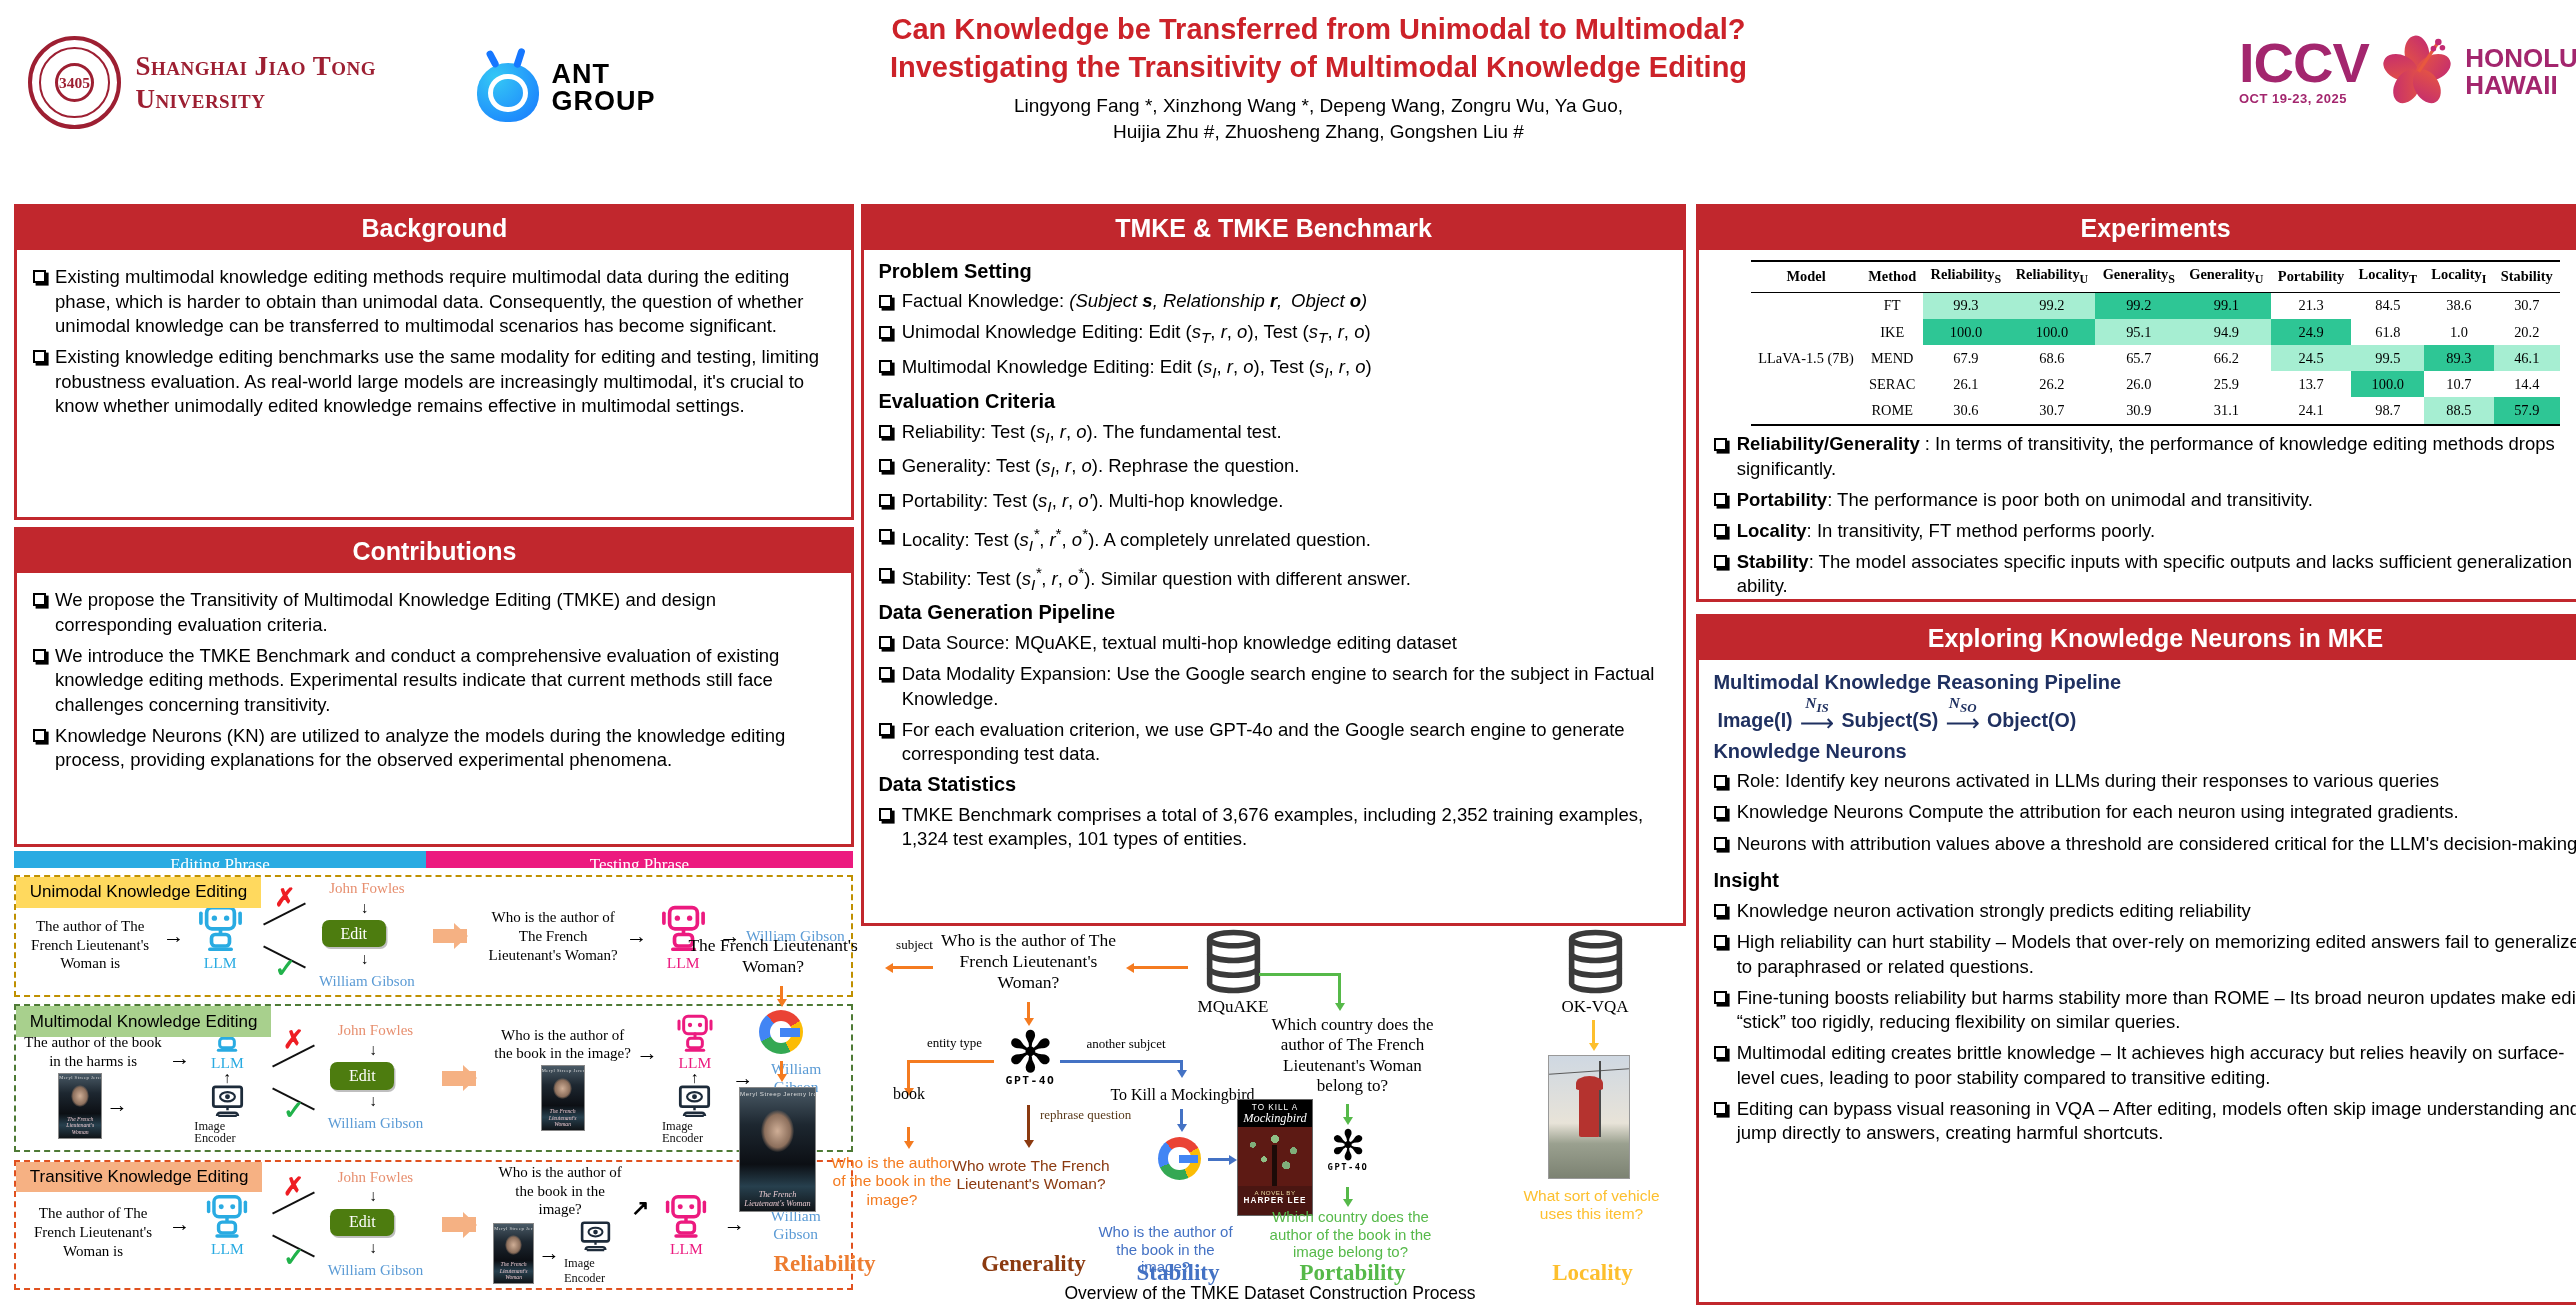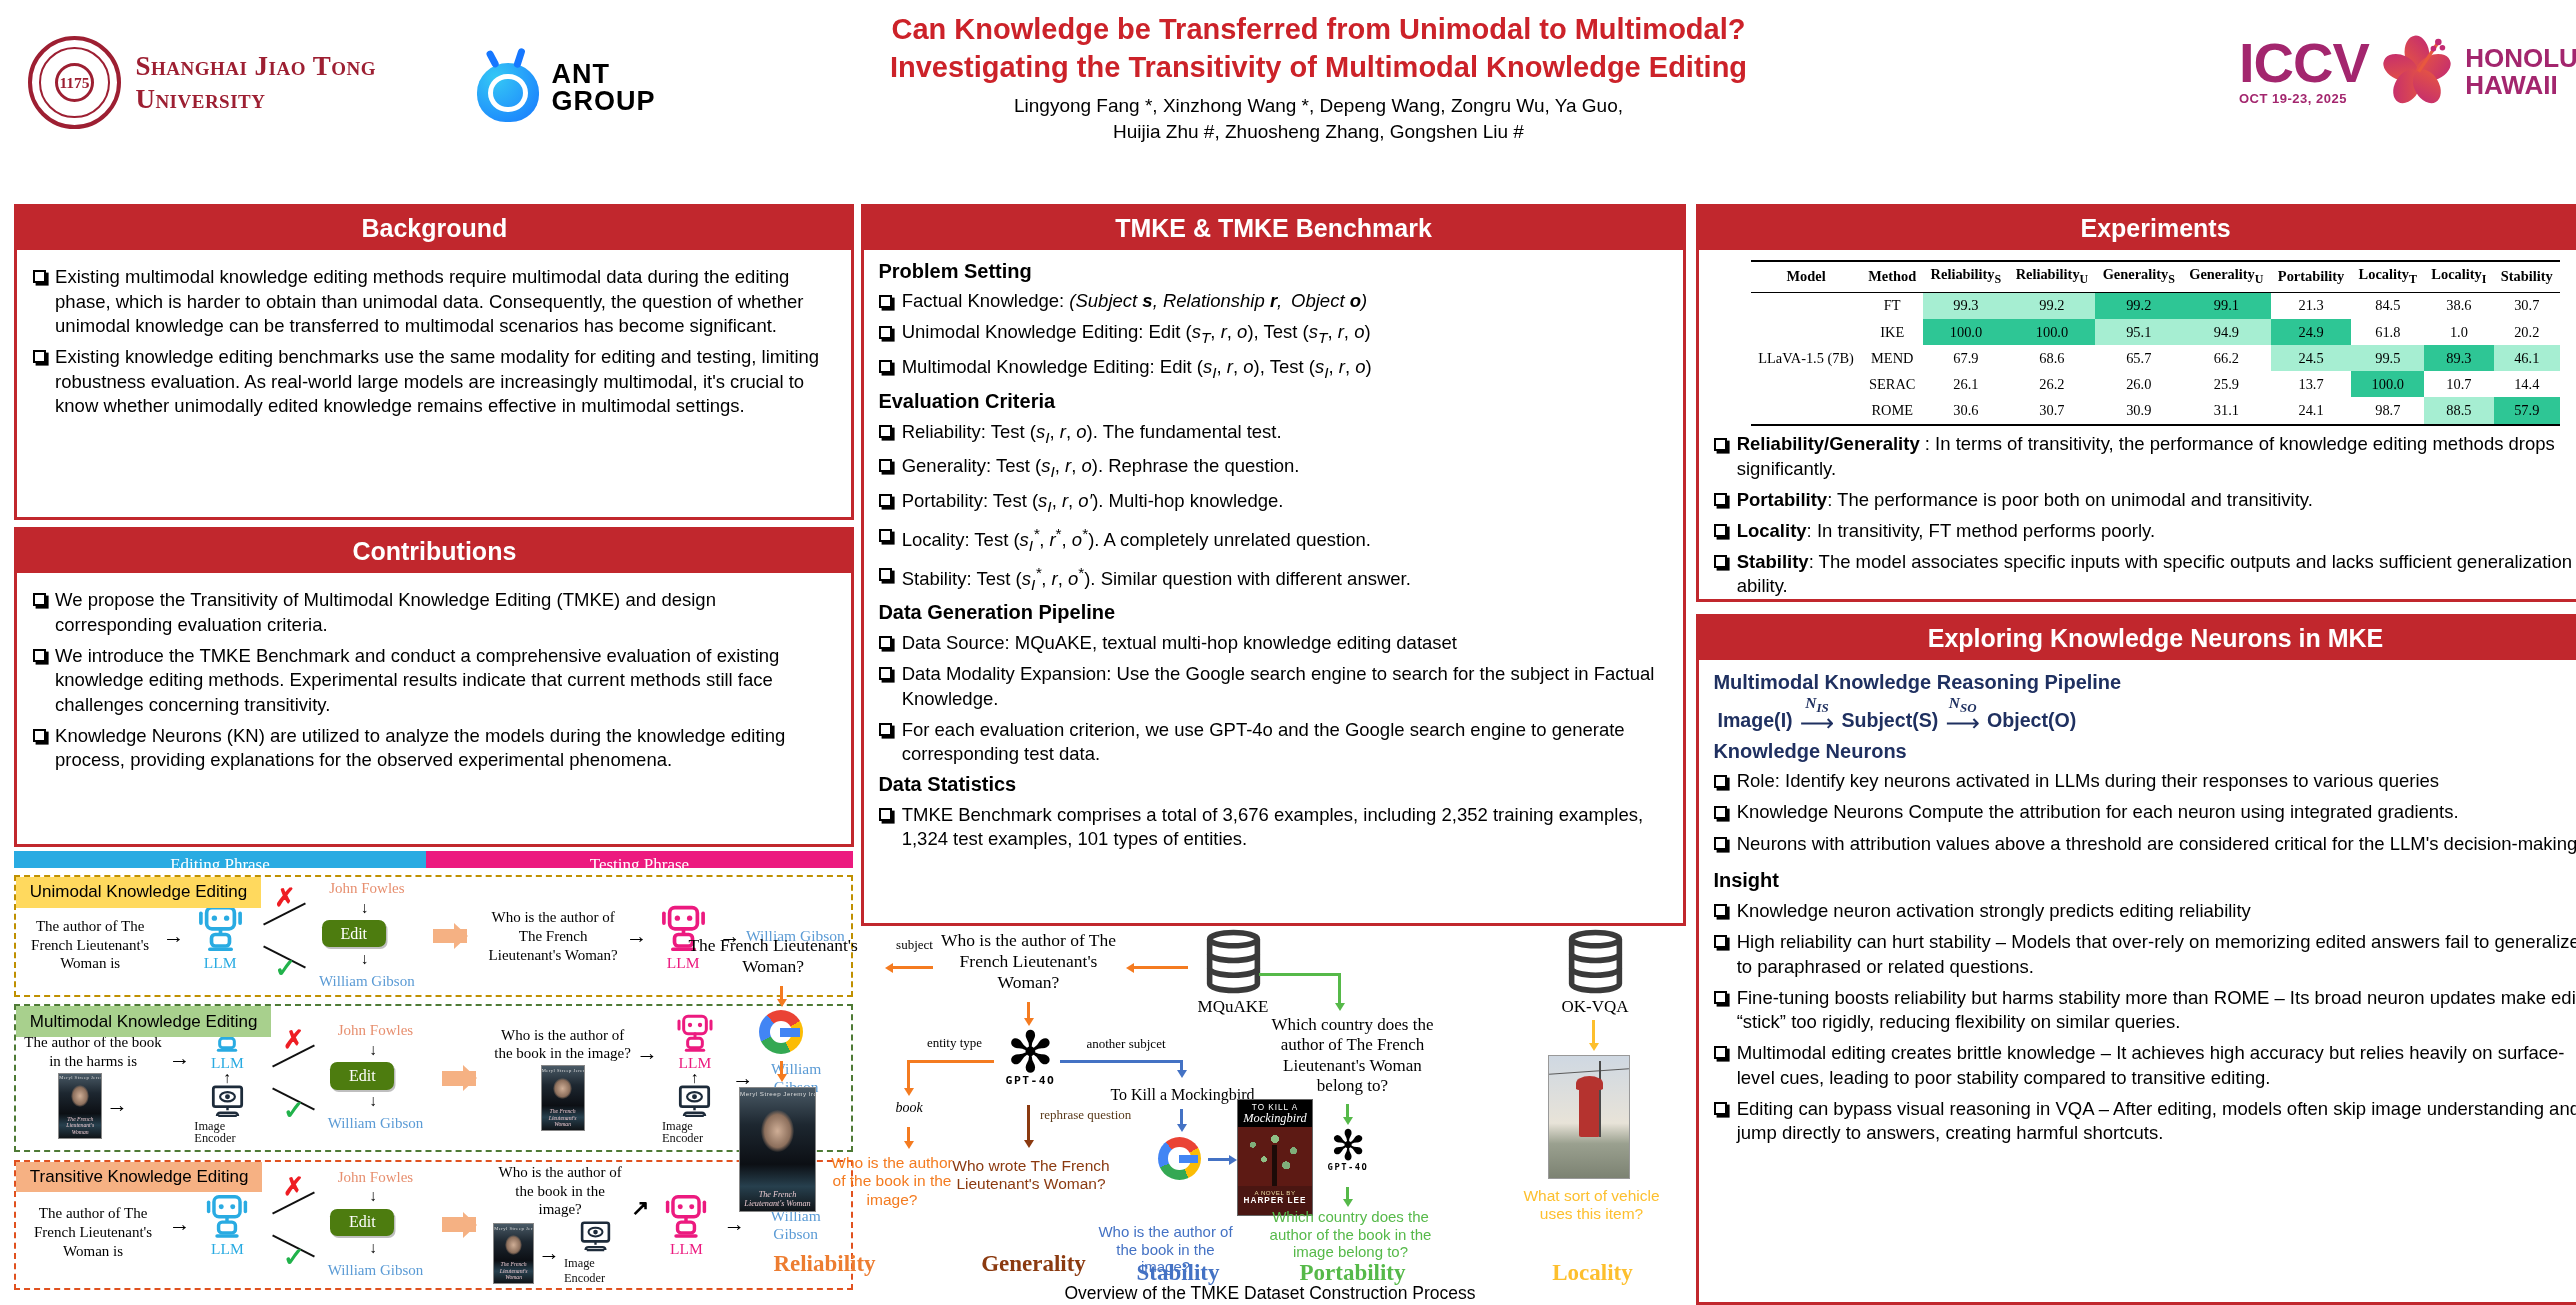--- a/index.html
+++ b/index.html
@@ -123,21 +123,21 @@
   .dbwrap { text-align:center; }
   .f2cap { font-size:17.5px; text-align:center; }
 </style>
 </head>
 <body>
 
 <div id="poster">
 
   <div id="hdr-sjtu">
     <div class="sjtu-seal">
-        <span class="seal-yr">1175</span>
+        <span class="seal-yr">3405</span>
       </div>
     <div class="sjtu-name">
       <div>Shanghai Jiao Tong</div>
       <div>University</div>
     </div>
   </div>
 
   <div id="hdr-ant">
     <div class="ant-icon">
         <span class="ant-ant"></span>
@@ -557,21 +557,21 @@
 
     <div class="abs av" style="left:380px; top:76px; height:20.6px; color:#f47b20;"></div>
     <div class="abs gpt" style="left:345px; top:102px; width:77px;">
       <div class="gx">✻</div>
       <div class="gl">GPT-4O</div>
     </div>
 
     <div class="abs qsm" style="left:260px; top:109px; width:95px;">entity type</div>
     <div class="abs hbar" style="left:260px; top:134px; width:87px; color:#f47b20;"></div>
     <div class="abs av" style="left:260px; top:134px; height:32px; color:#f47b20;"></div>
-    <div class="abs qserif" style="left:231px; top:174px; width:62px; font-size:14px;font-style:italic;">book</div>
+    <div class="abs qserif" style="left:231px; top:158px; width:62px; font-size:16px;">book</div>
     <div class="abs av" style="left:260px; top:201px; height:18.5px; color:#f47b20;"></div>
 
     <div class="abs av" style="left:380px; top:179px; height:39px; color:#8b3a10;"></div>
     <div class="abs qsm" style="left:393px; top:181px; width:111px; color:#5a3a1a; text-align:left;">rephrase question</div>
     <div class="abs qcol" style="left:304px; top:231px; width:160px; color:#8b3a10;">Who wrote The French Lieutenant's Woman?</div>
     <div class="abs lanelbl" style="left:309px; top:325px; width:155px; color:#8b3a10;">Generality</div>
 
     <div class="abs qsm" style="left:420px; top:110px; width:118px;">another subjcet</div>
     <div class="abs hbar" style="left:413px; top:134px; width:123px; color:#4472c4;"></div>
     <div class="abs av" style="left:533px; top:134px; height:14.4px; color:#4472c4;"></div>

